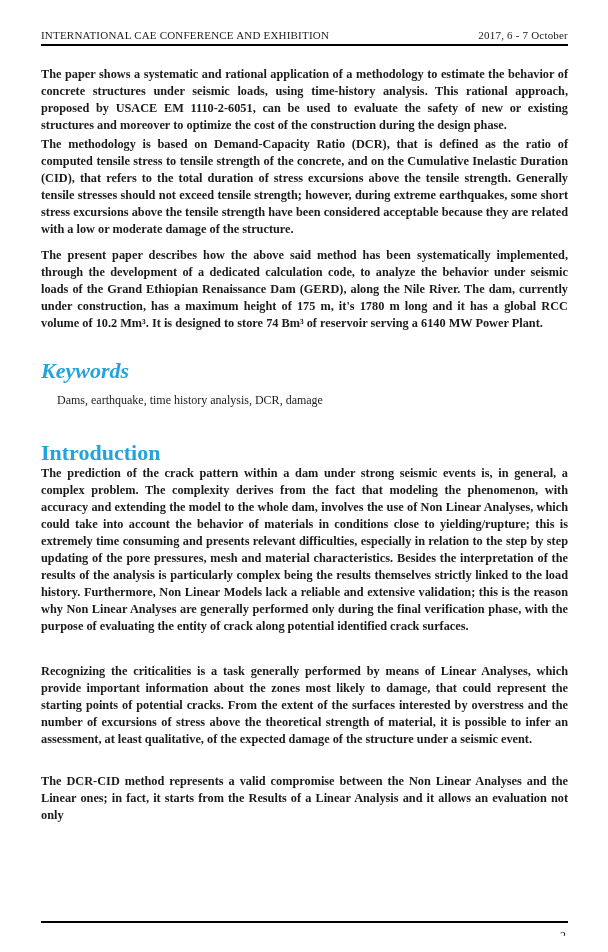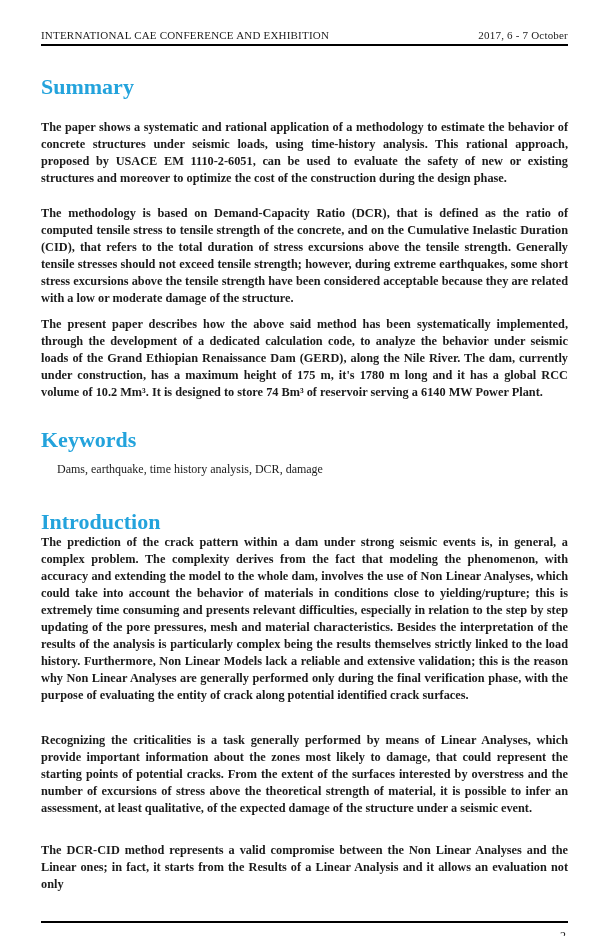--- a/index.html
+++ b/index.html
@@ -38,37 +38,37 @@
     width: 527px;
   }
   h2.section-title {
     color: var(--accent, #23a3dc);
     font-size: 22px;
     line-height: 24px;
     font-weight: bold;
     margin: 0;
   }
   #summary-title      { margin-top: 29px; }
-  #keywords-title     { margin-top: 27px; }
+  #keywords-title     { margin-top: 27px; font-style: italic; }
   #introduction-title { margin-top: 32px; }
   p.body-text {
     font-size: 12.3px;
     line-height: 17px;
     text-align: justify;
     margin: 0;
     font-weight: bold;
   }
   p.keywords-line {
     font-size: 12px;
     line-height: 17px;
     margin: 16px;
     margin-top: 9px;
   }
   #summary-p1 { margin-top: 20px; }
-  #summary-p2 { margin-top: 18px; }
+  #summary-p2 { margin-top: 2px; }
   #summary-p3 { margin-top: 9px; }
   #intro-p1   { margin-top: 0; }
   #intro-p2   { margin-top: 28px; }
   #intro-p3   { margin-top: 25px; }
   .page-footer {
     position: absolute;
     top: 921px;
     left: 41px;
     width: 527px;
     border-top: 2px solid #000000;
@@ -86,21 +86,20 @@
 
 <div class="page">
 
   <header class="page-header">
     <span>INTERNATIONAL CAE CONFERENCE AND EXHIBITION</span>
     <span>2017, 6 - 7 October</span>
   </header>
 
   <main class="content">
 
-    <h2 class="section-title" id="summary-title">Summary</h2>
 
     <p class="body-text" id="summary-p1">The paper shows a systematic and rational application of a methodology to estimate the behavior of concrete structures under seismic loads, using time-history analysis. This rational approach, proposed by USACE EM 1110-2-6051, can be used to evaluate the safety of new or existing structures and moreover to optimize the cost of the construction during the design phase.</p>
 
     <p class="body-text" id="summary-p2">The methodology is based on Demand-Capacity Ratio (DCR), that is defined as the ratio of computed tensile stress to tensile strength of the concrete, and on the Cumulative Inelastic Duration (CID), that refers to the total duration of stress excursions above the tensile strength. Generally tensile stresses should not exceed tensile strength; however, during extreme earthquakes, some short stress excursions above the tensile strength have been considered acceptable because they are related with a low or moderate damage of the structure.</p>
 
     <p class="body-text" id="summary-p3">The present paper describes how the above said method has been systematically implemented, through the development of a dedicated calculation code, to analyze the behavior under seismic loads of the Grand Ethiopian Renaissance Dam (GERD), along the Nile River. The dam, currently under construction, has a maximum height of 175 m, it's 1780 m long and it has a global RCC volume of 10.2 Mm³. It is designed to store 74 Bm³ of reservoir serving a 6140 MW Power Plant.</p>
 
     <h2 class="section-title" id="keywords-title">Keywords</h2>
 
     <p class="keywords-line">Dams, earthquake, time history analysis, DCR, damage</p>

